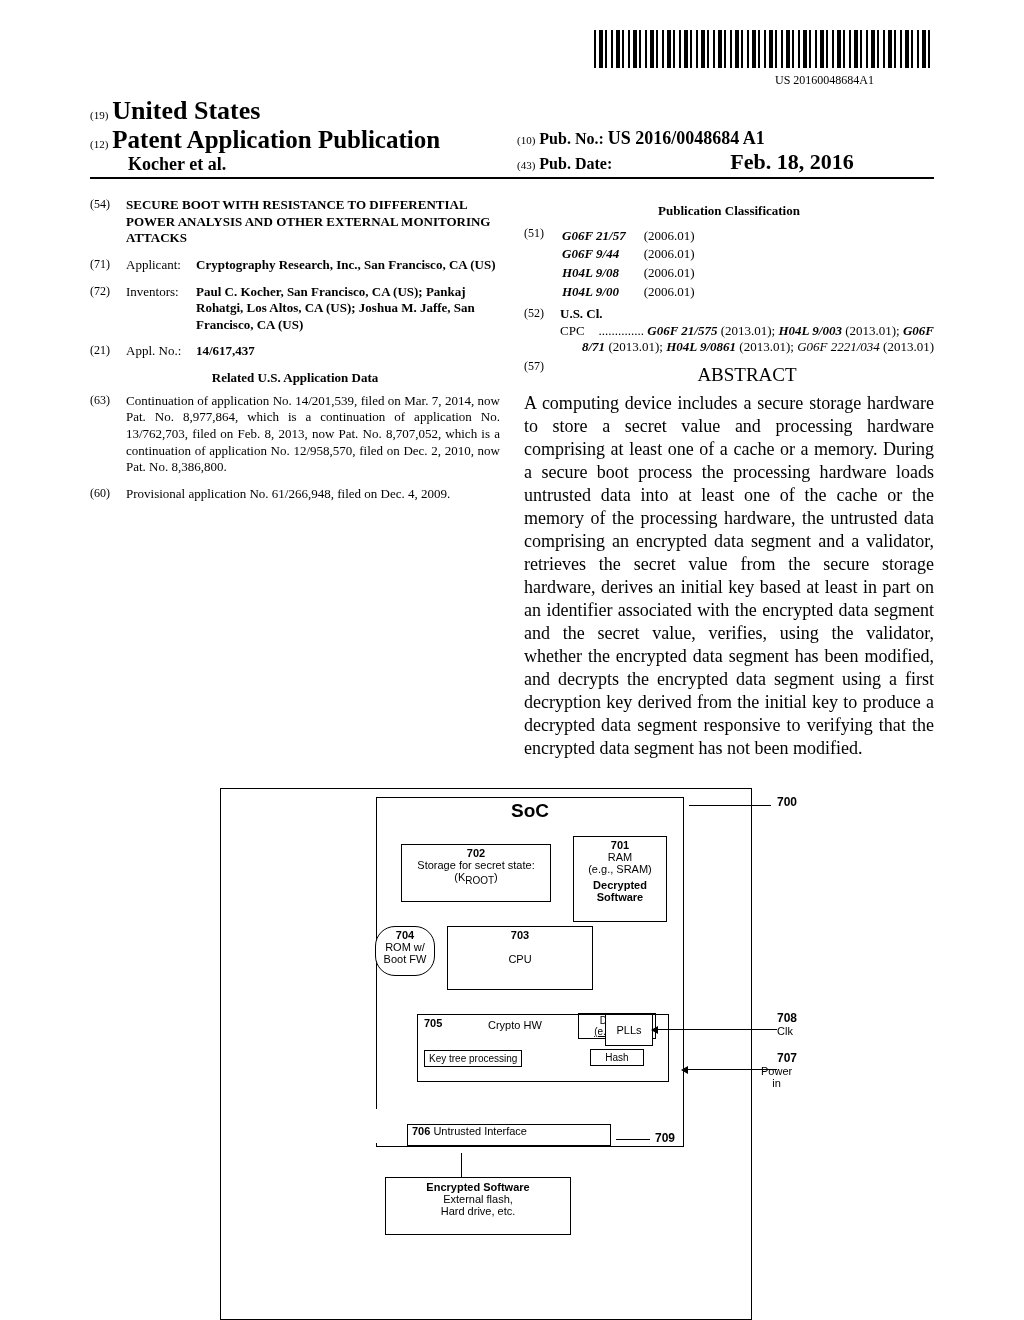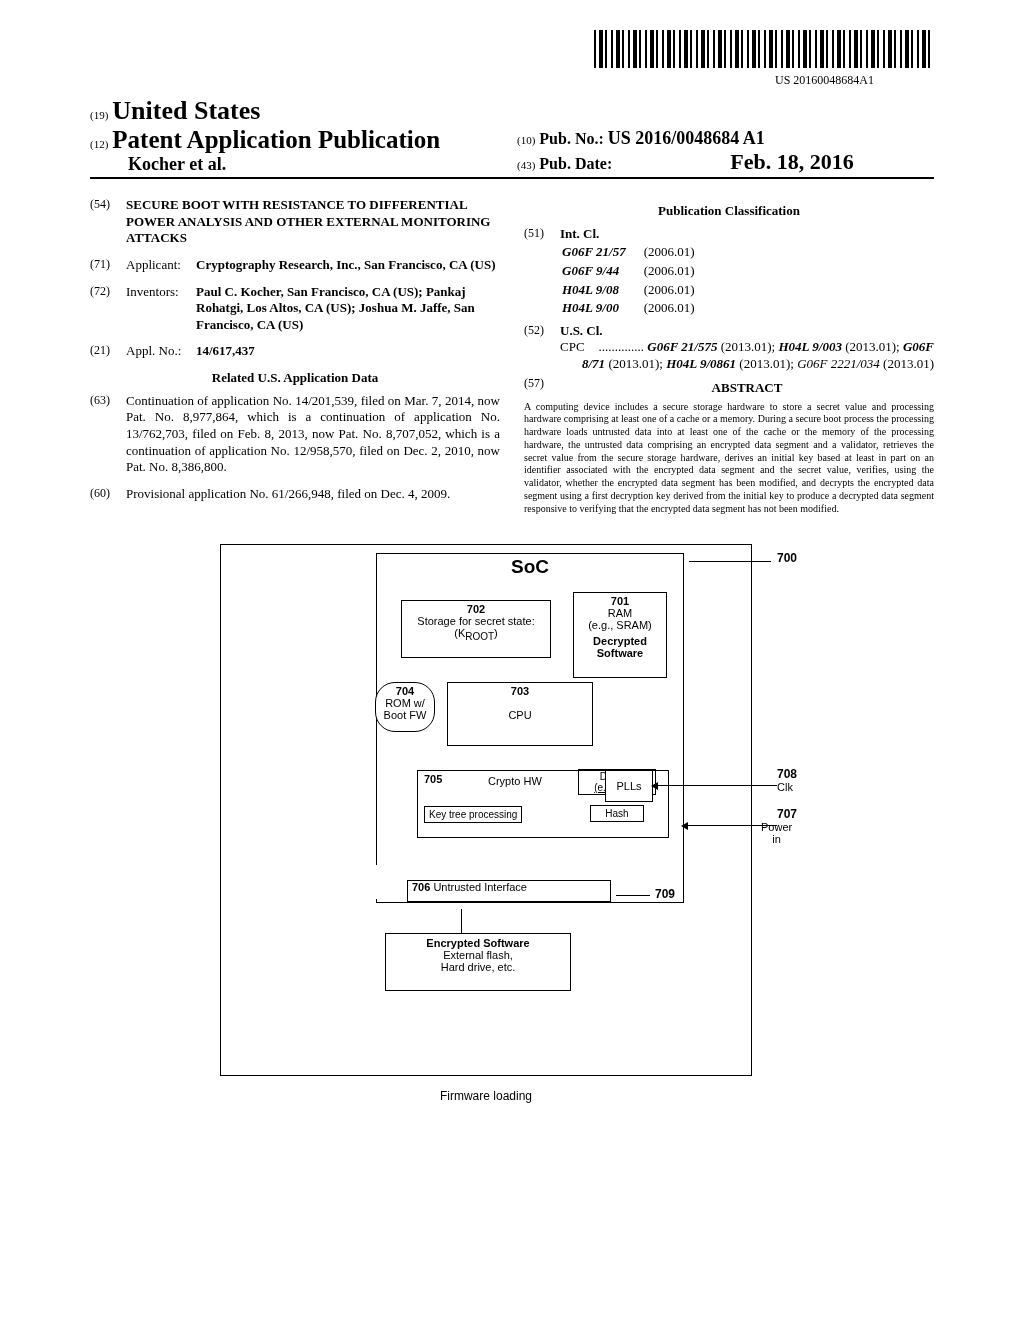--- a/index.html
+++ b/index.html
@@ -123,28 +123,28 @@
     font-size: 13px;
   }
   .cpc-line {
     text-align: right;
     line-height: 1.25;
   }
   .cpc-prefix {
     float: left;
   }
   .abstract-title {
-    font-weight: bold;
+    font-weight: normal;
     text-align: center;
     margin: 4px 0;
-    font-size: 13px;
+    font-size: 19px;
   }
   .abstract-text {
     text-align: justify;
-    font-size: 10px;
+    font-size: 18px;
     line-height: 1.28;
   }
   .figure-area {
     margin-top: 28px;
     position: relative;
     height: 560px;
   }
   .fig-outer {
     position: absolute;
     left: 130px;
@@ -304,21 +304,20 @@
         <div class="field-body" style="text-align:justify;">Provisional application No. 61/266,948, filed on Dec. 4, 2009.</div>
       </div>
     </div>
 
     <div class="col">
       <div class="section-title">Publication Classification</div>
 
       <div class="field-row int-cl" style="margin-bottom:4px;">
         <div class="field-num">(51)</div>
         <div class="field-body">
-          <div style="font-weight:bold;">Int. Cl.</div>
           <table>
             <tbody>
                 <tr>
                   <td style="font-weight:bold; font-style:italic;">G06F 21/57</td>
                   <td>(2006.01)</td>
                 </tr>
             <tr>
                   <td style="font-weight:bold; font-style:italic;">G06F 9/44</td>
                   <td>(2006.01)</td>
                 </tr>

